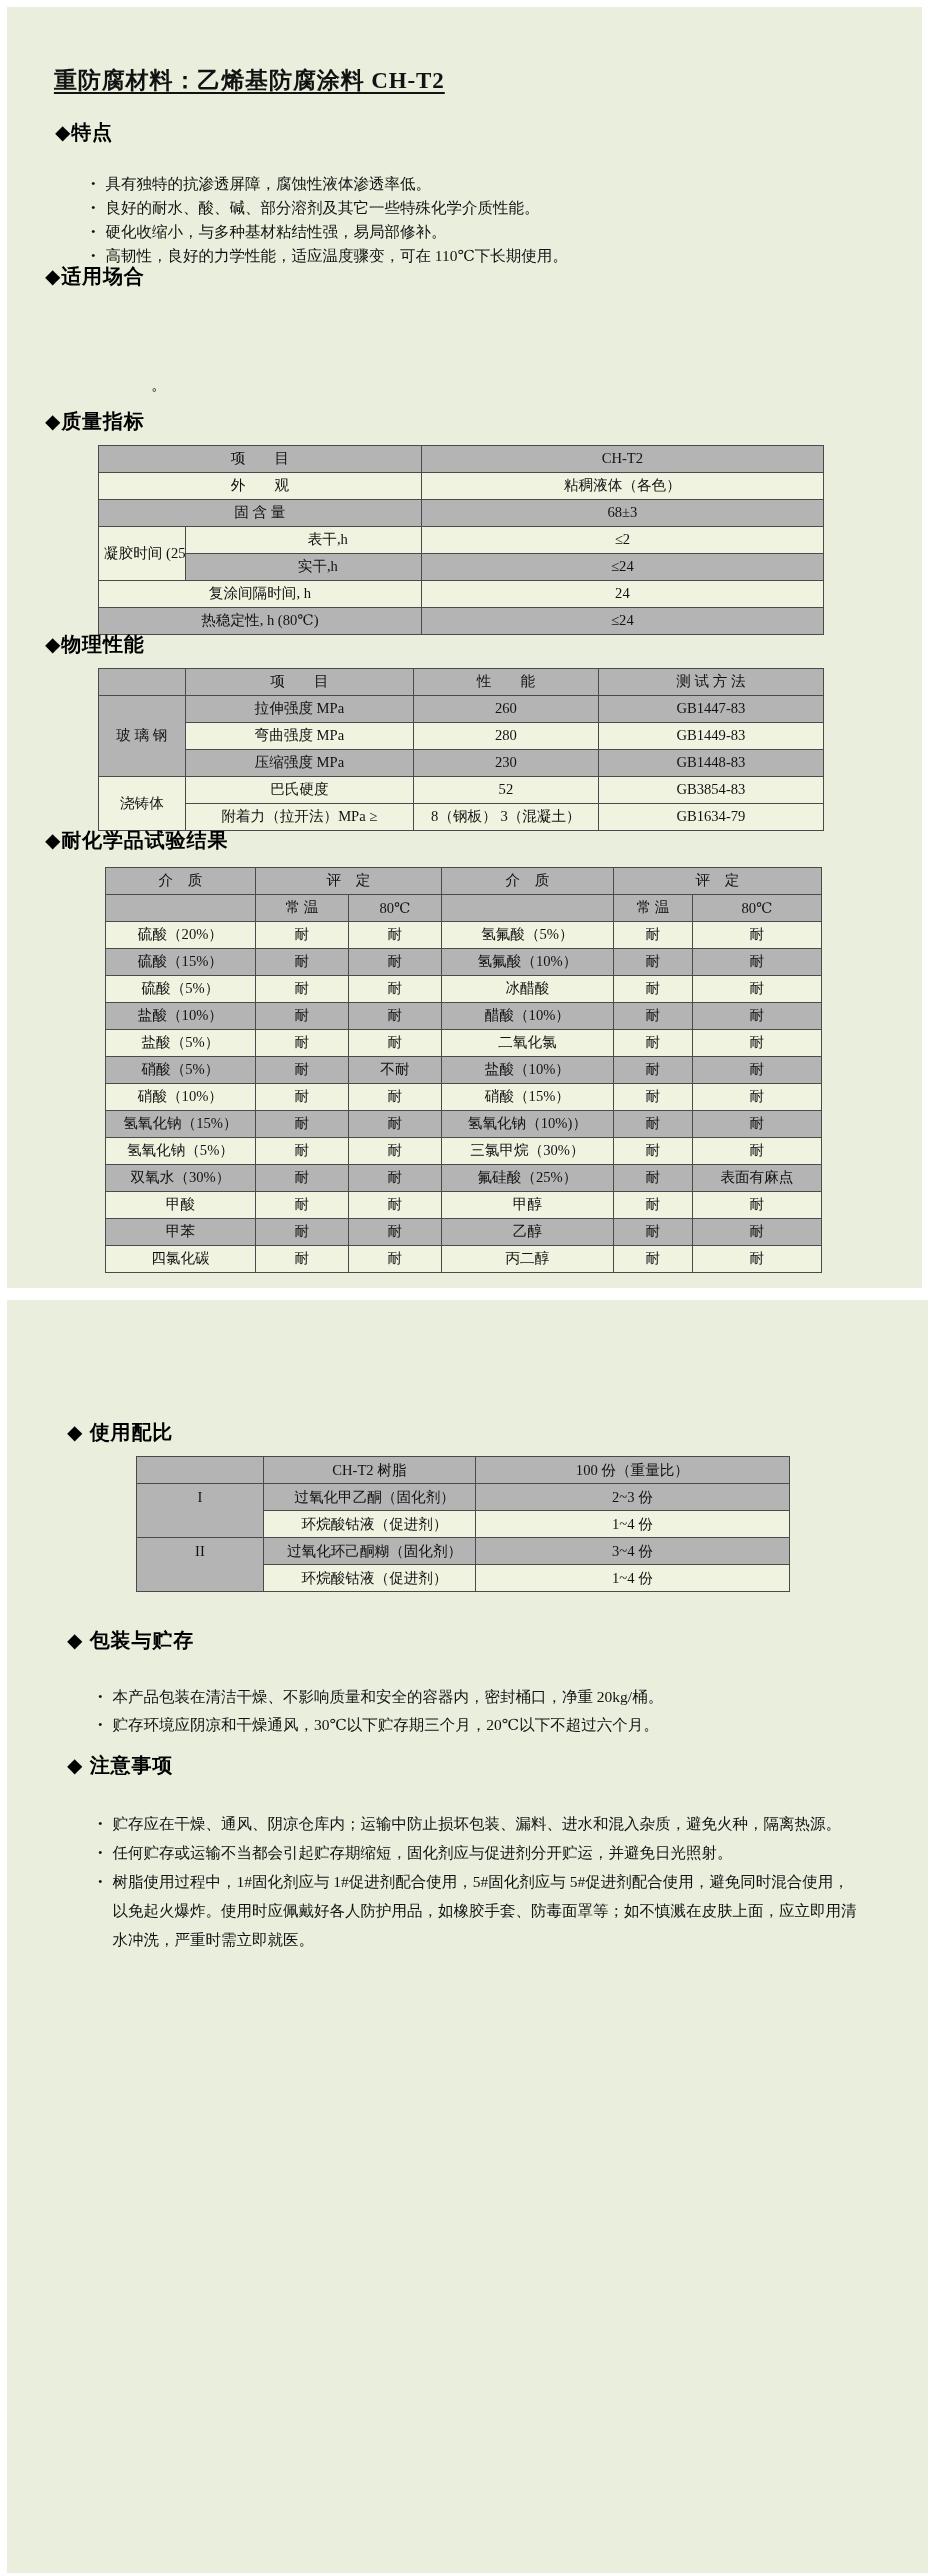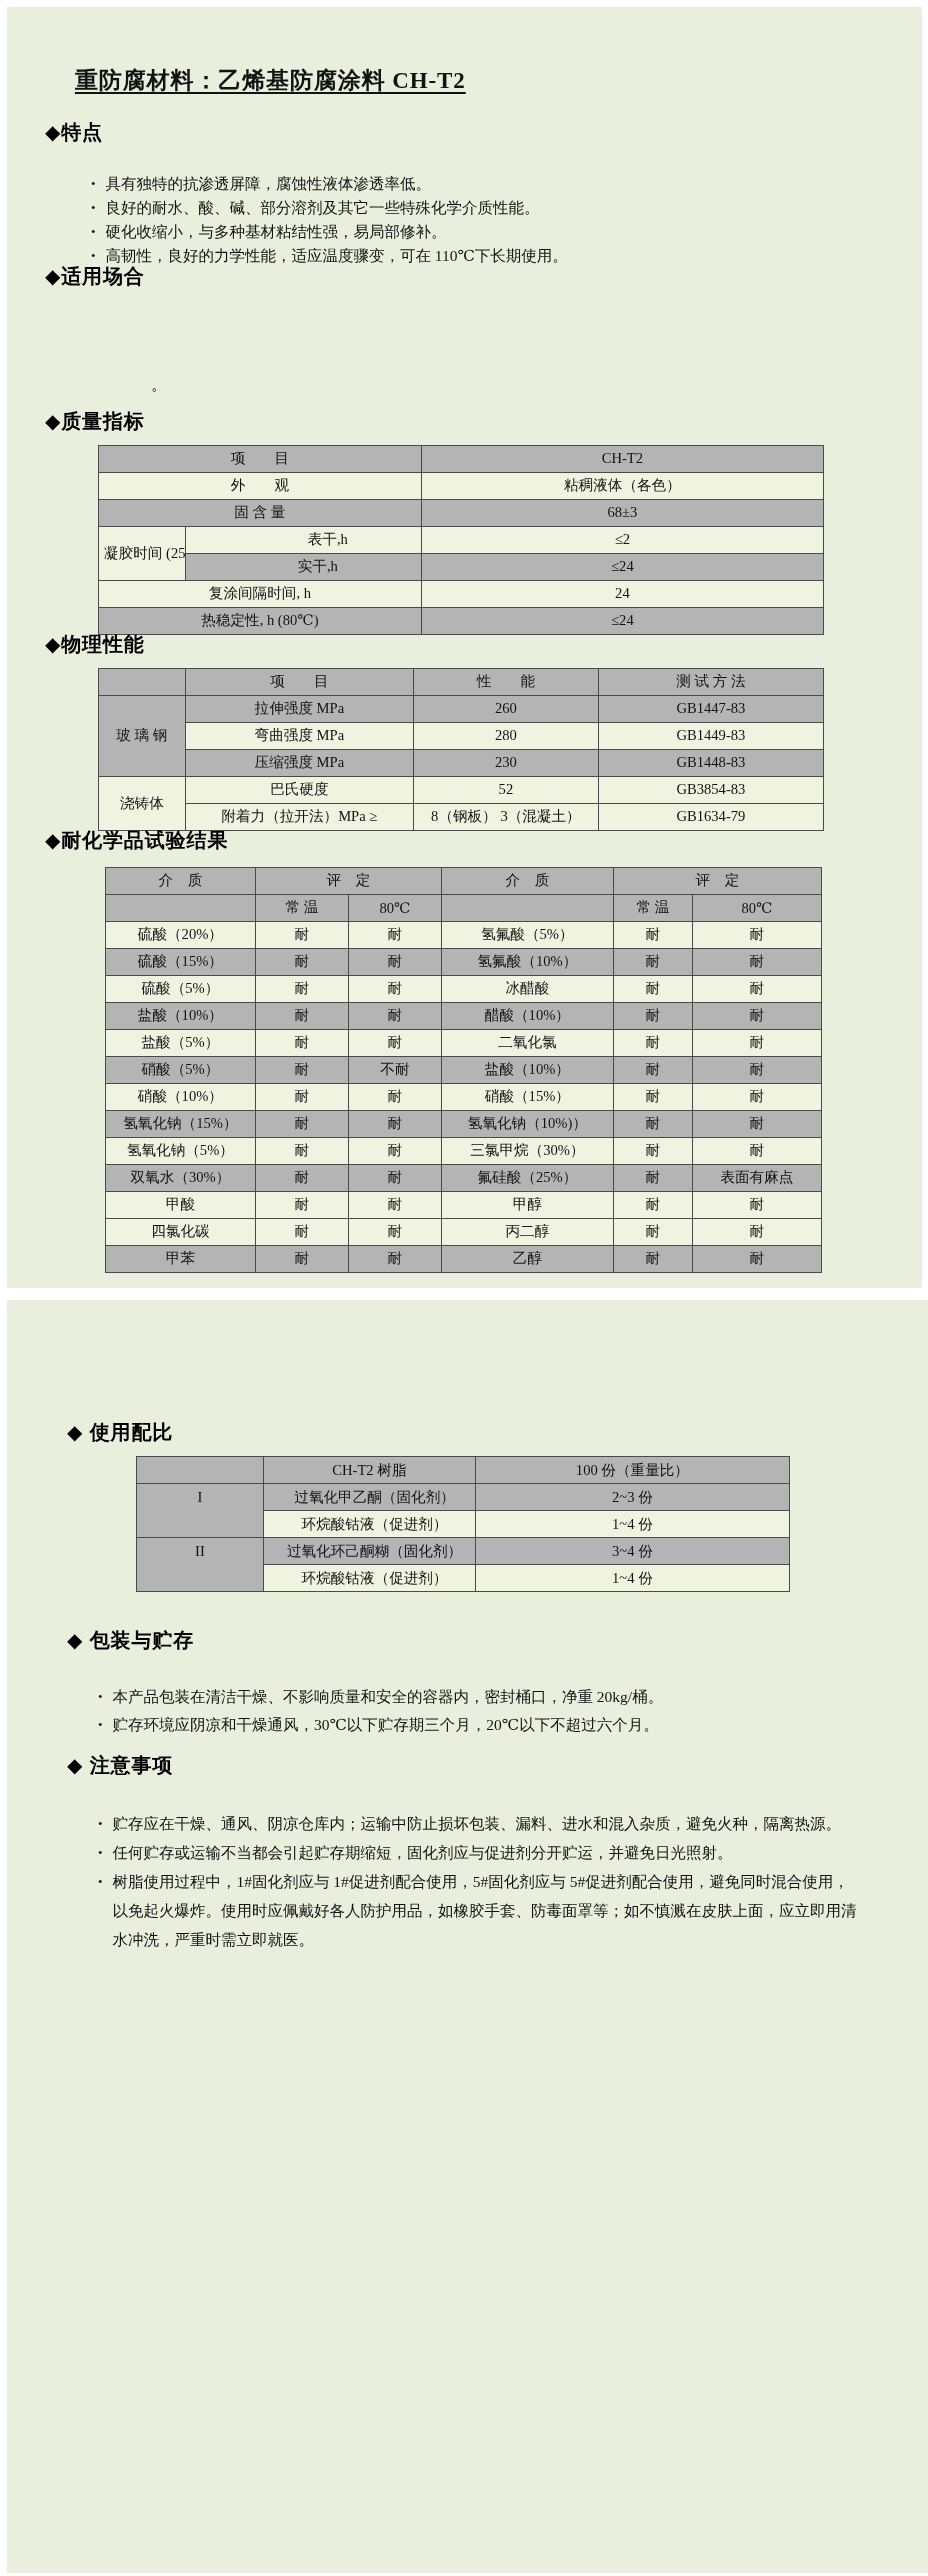--- a/index.html
+++ b/index.html
@@ -42,23 +42,23 @@
   .pad-80 { text-align:left; padding-left:22.4px; }
   .vchars { white-space:pre-line; line-height:25px; }
 </style>
 </head>
 <body>
 
 <div class="page">
 
   <div class="panel panel-top">
 
-    <div class="doc-title" style="left:68px; top:58px;">重防腐材料：乙烯基防腐涂料 CH-T2</div>
-
-    <div class="sec-head" style="left:38px; top:112px;">◆特点</div>
+    <div class="doc-title" style="left:47px; top:58px;">重防腐材料：乙烯基防腐涂料 CH-T2</div>
+
+    <div class="sec-head" style="left:48px; top:112px;">◆特点</div>
     <ul class="bullets lh28" style="left:72px; top:153px; width:808px;">
       <li>具有独特的抗渗透屏障，腐蚀性液体渗透率低。</li>
       <li>良好的耐水、酸、碱、部分溶剂及其它一些特殊化学介质性能。</li>
       <li>硬化收缩小，与多种基材粘结性强，易局部修补。</li>
       <li>高韧性，良好的力学性能，适应温度骤变，可在 110℃下长期使用。</li>
     </ul>
 
     <div class="sec-head" style="left:38px; top:256px;">◆适用场合</div>
     <div class="lone-period" style="left:144px; top:368px;">。</div>
 
@@ -257,34 +257,34 @@
           </tr>
       <tr>
             <td class="l ta-l">甲酸</td>
             <td class="l ta-r">耐</td>
             <td class="l pad-80">耐</td>
             <td class="l ta-l">甲醇</td>
             <td class="l ta-r">耐</td>
             <td class="l pad-80">耐</td>
           </tr>
       <tr>
+            <td class="g ta-l">甲苯</td>
+            <td class="g ta-r">耐</td>
+            <td class="g pad-80">耐</td>
+            <td class="g ta-l">乙醇</td>
+            <td class="g ta-r">耐</td>
+            <td class="g pad-80">耐</td>
+          </tr>
+      <tr>
             <td class="l ta-l">四氯化碳</td>
             <td class="l ta-r">耐</td>
             <td class="l pad-80">耐</td>
             <td class="l ta-l">丙二醇</td>
             <td class="l ta-r">耐</td>
             <td class="l pad-80">耐</td>
-          </tr>
-      <tr>
-            <td class="g ta-l">甲苯</td>
-            <td class="g ta-r">耐</td>
-            <td class="g pad-80">耐</td>
-            <td class="g ta-l">乙醇</td>
-            <td class="g ta-r">耐</td>
-            <td class="g pad-80">耐</td>
           </tr>
     </tbody>
       </table>
   </div>
 
   <div class="panel panel-bottom">
 
     <div class="sec-head" style="left:60px; top:119px;">◆ 使用配比</div>
     <table class="tbl" style="left:129px; top:156px; width:653px;">
       <colgroup>

